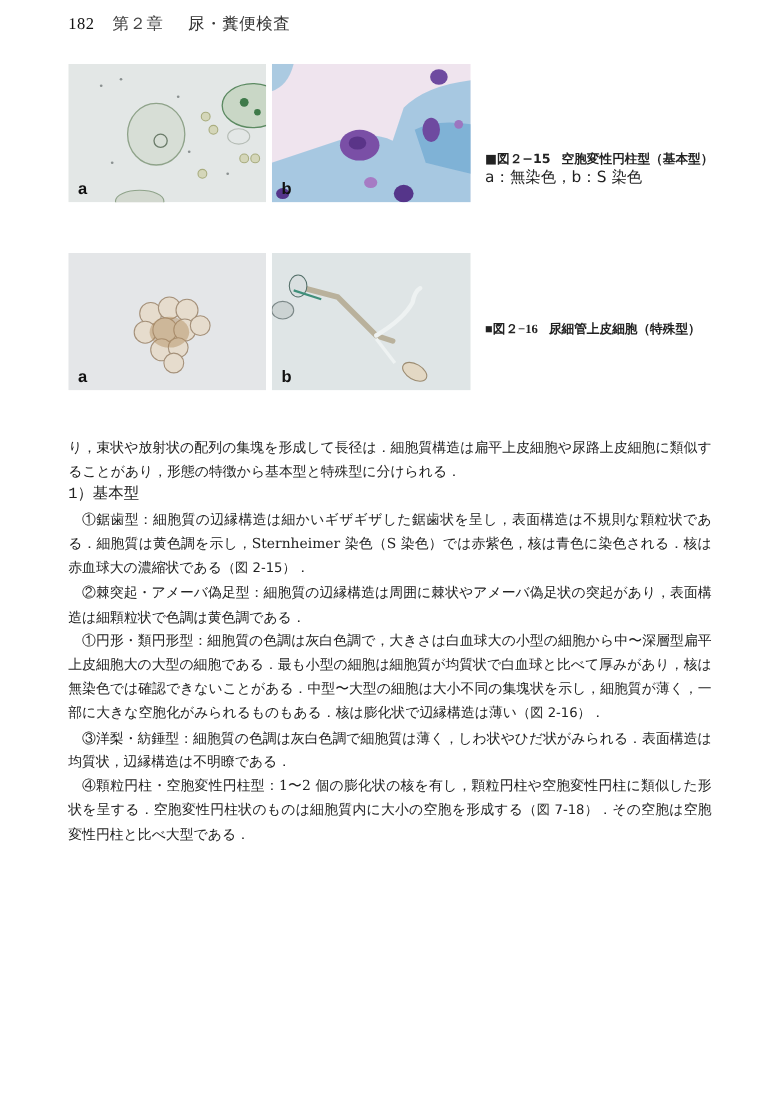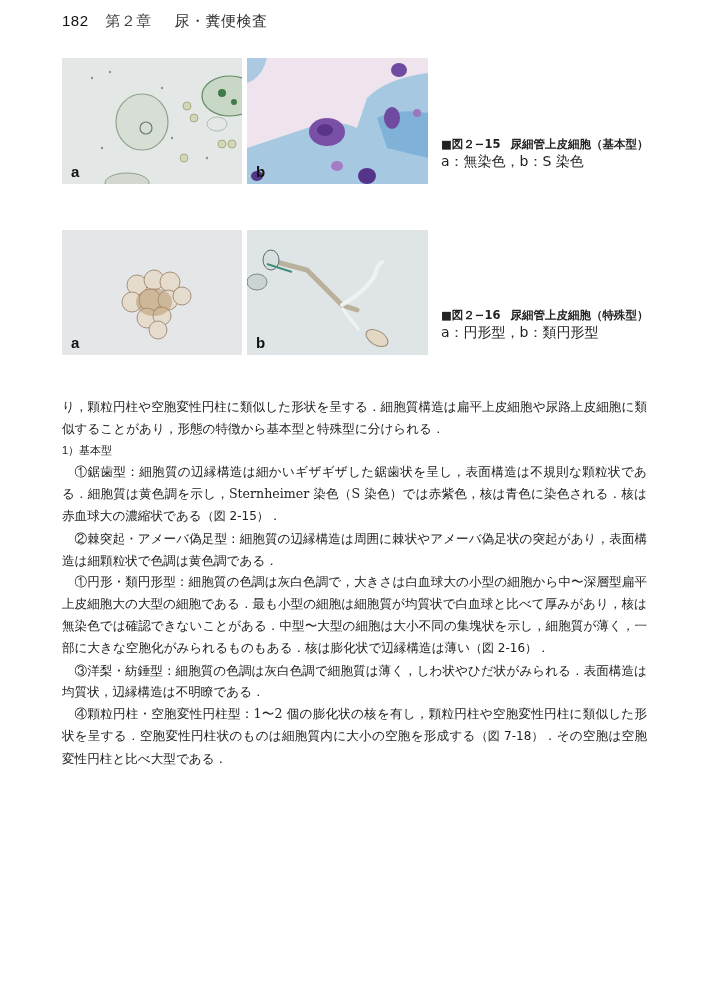--- a/index.html
+++ b/index.html
@@ -1,30 +1,30 @@
 <!DOCTYPE html>
 <html><head>
 <meta charset="utf-8">
 <style>
   html, body { margin: 0; padding: 0; background: #ffffff; }
   body { width: 705px; height: 1000px; position: relative; overflow: hidden; color: #222; }
-  .header { position: absolute; left: 62px; top: 12px; font-family: Liberation Sans, sans-serif; font-size: 15px; color: #333; letter-spacing: 0.5px; }
+  .header { position: absolute; left: 62px; top: 12px; font-family: Liberation Serif, serif; font-size: 15px; color: #333; letter-spacing: 0.5px; }
   .header .pnum { color: #111; margin-right: 12px; }
   .header .chap { margin-right: 18px; color: #444; }
   .fig { position: absolute; overflow: hidden; }
   .fig svg { display: block; width: 100%; height: 100%; }
   .fig-label { position: absolute; left: 9px; bottom: 4px; font-family: "Liberation Sans", sans-serif; font-weight: bold; font-size: 15px; color: #111; }
   .caption { position: absolute; left: 441px; font-family: "DejaVu Sans", sans-serif; font-size: 11.5px; color: #222; line-height: 16px; width: 215px; }
   .caption .title { font-weight: bold; display: flex; }
   .caption .title .num { white-space: nowrap; margin-right: 10px; text-align: right; }
   .caption .sub { font-size: 14px; margin-top: 1px; }
   .body-text { position: absolute; left: 62px; top: 396px; width: 585px; font-family: "DejaVu Serif", serif; font-size: 12.6px; line-height: 21.8px; color: #222; }
   .body-text p { margin: 0; text-align: justify; }
   .body-text .indent { text-indent: 1em; }
-  .body-text h3 { margin: 0; font-family: Liberation Sans, sans-serif; font-weight: normal; font-size: 11px; line-height: 21.8px; }
+  .body-text h3 { margin: 0; font-family: Liberation Mono, monospace; font-weight: normal; font-size: 14px; line-height: 21.8px; }
   .ref { font-family: "DejaVu Sans", sans-serif; font-size: 12px; margin-top: 40px; }
 </style>
 </head>
 <body>
 
 <div class="header">
   <span class="pnum">182</span>
   <span class="chap">第２章</span>
   <span>尿・糞便検査</span>
 </div>
@@ -68,21 +68,21 @@
     <ellipse cx="120" cy="118" rx="9" ry="8" fill="#55358a"></ellipse>
     <ellipse cx="90" cy="108" rx="6" ry="5" fill="#a67bc4"></ellipse>
     <ellipse cx="10" cy="118" rx="6" ry="5" fill="#55358a"></ellipse>
   </svg>
   <span class="fig-label">b</span>
 </div>
 
 <div class="caption" style="top:136px;">
   <div class="title">
     <span class="num">■図２−15</span>
-    <span>尿細管上皮細胞（基本型）</span>
+    <span>空胞変性円柱型（基本型）</span>
   </div>
   <div class="sub">a：無染色，b：S 染色</div>
 </div>
 
 <div class="fig" style="left:62px; top:230px; width:180px; height:125px;">
   <svg viewBox="0 0 180 125">
     <rect width="180" height="125" fill="#e4e6e8"></rect>
     <g fill="#e6dccd" stroke="#a5917a" stroke-width="1">
       <circle cx="75" cy="55" r="10"></circle>
         <circle cx="92" cy="50" r="10"></circle>
@@ -107,29 +107,28 @@
     <path d="M95 75 Q120 60 128 45 Q130 35 135 32" fill="none" stroke="#eef2f2" stroke-width="4" stroke-linecap="round"></path>
     <path d="M95 78 L112 100" fill="none" stroke="#eef2f2" stroke-width="3"></path>
     <ellipse cx="130" cy="108" rx="12" ry="7" fill="#e3d8c4" stroke="#9c8c72" transform="rotate(30 130 108)"></ellipse>
     <ellipse cx="24" cy="30" rx="8" ry="10" fill="#d9dfe0" stroke="#55706a"></ellipse>
     <path d="M20 34 L45 42" stroke="#3f8f7a" stroke-width="2"></path>
     <ellipse cx="10" cy="52" rx="10" ry="8" fill="#ccd3d3" stroke="#7c8888"></ellipse>
   </svg>
   <span class="fig-label">b</span>
 </div>
 
-<div class="caption" style="top:307px;">
+<div class="caption" style="top:292px;font-family:Liberation Serif, serif;">
   <div class="title">
     <span class="num">■図２−16</span>
     <span>尿細管上皮細胞（特殊型）</span>
   </div>
-  <div class="sub">a：円形型，b：類円形型</div>
 </div>
 
 <div class="body-text">
-  <p>り，顆粒円柱や空胞変性円柱に類似した形状を呈する．細胞質構造は扁平上皮細胞や尿路上皮細胞に類似することがあり，形態の特徴から基本型と特殊型に分けられる．</p>
+  <p>り，束状や放射状の配列の集塊を形成して長径は．細胞質構造は扁平上皮細胞や尿路上皮細胞に類似することがあり，形態の特徴から基本型と特殊型に分けられる．</p>
   <h3>1）基本型</h3>
   <p class="indent"><span>①鋸歯型：細胞質の辺縁構造は細かいギザギザした鋸歯状を呈し，表面構造は不規則な顆粒状である．細胞質は黄色調を示し，Sternheimer 染色（S 染色）では赤紫色，核は青色に染色される．核は赤血球大の濃縮状である</span><span class="ref">（図 2-15）</span><span>．</span></p>
   <p class="indent">②棘突起・アメーバ偽足型：細胞質の辺縁構造は周囲に棘状やアメーバ偽足状の突起があり，表面構造は細顆粒状で色調は黄色調である．</p>
   <p class="indent"><span>①円形・類円形型：細胞質の色調は灰白色調で，大きさは白血球大の小型の細胞から中〜深層型扁平上皮細胞大の大型の細胞である．最も小型の細胞は細胞質が均質状で白血球と比べて厚みがあり，核は無染色では確認できないことがある．中型〜大型の細胞は大小不同の集塊状を示し，細胞質が薄く，一部に大きな空胞化がみられるものもある．核は膨化状で辺縁構造は薄い</span><span class="ref">（図 2-16）</span><span>．</span></p>
   <p class="indent">③洋梨・紡錘型：細胞質の色調は灰白色調で細胞質は薄く，しわ状やひだ状がみられる．表面構造は均質状，辺縁構造は不明瞭である．</p>
   <p class="indent"><span>④顆粒円柱・空胞変性円柱型：1〜2 個の膨化状の核を有し，顆粒円柱や空胞変性円柱に類似した形状を呈する．空胞変性円柱状のものは細胞質内に大小の空胞を形成する</span><span class="ref">（図 7-18）</span><span>．その空胞は空胞変性円柱と比べ大型である．</span></p>
 </div>
 
 </body></html>

